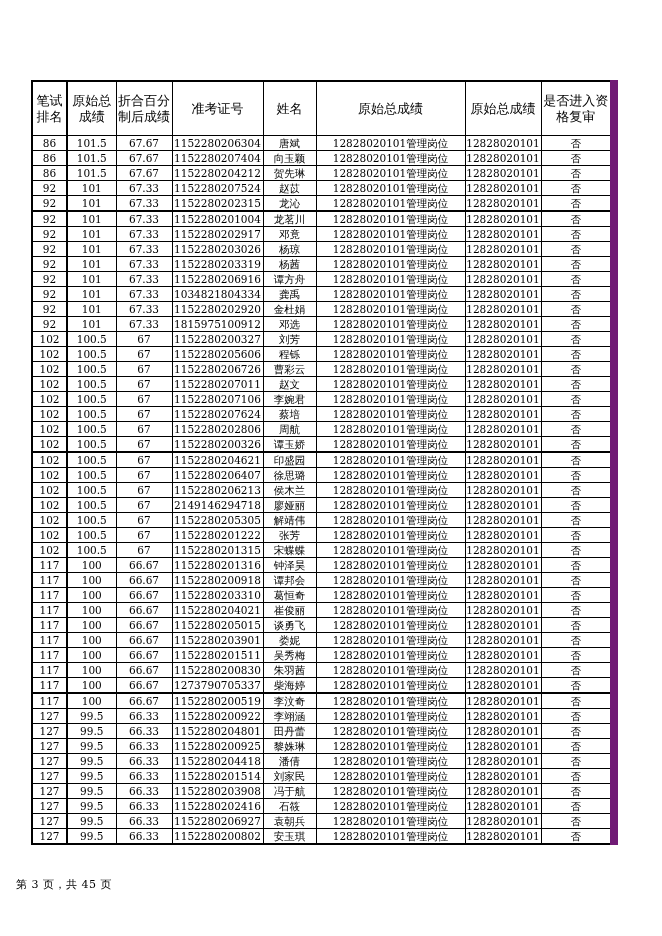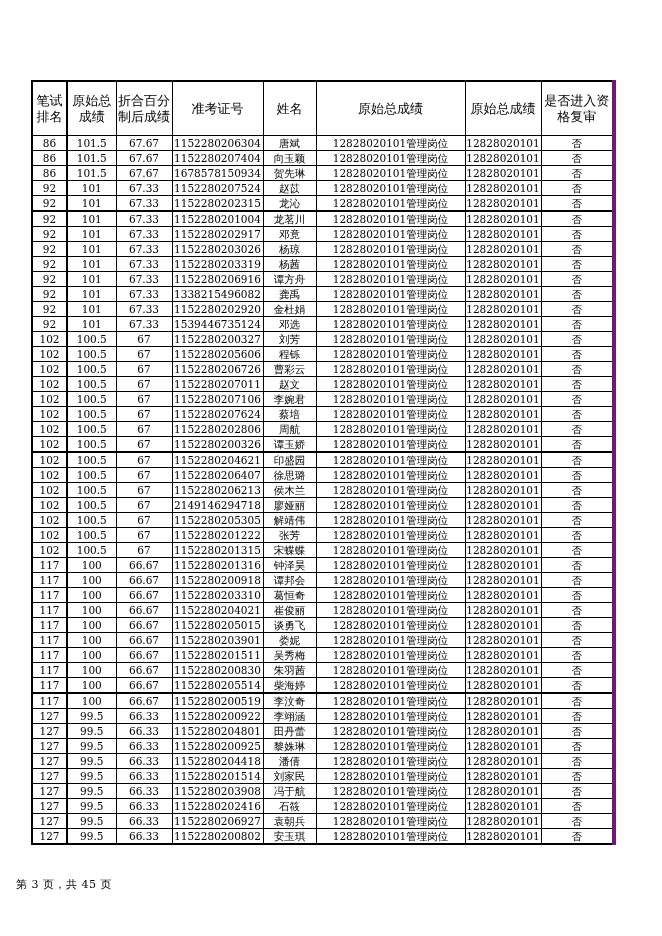--- a/index.html
+++ b/index.html
@@ -9,21 +9,21 @@
     table.roster { position: absolute; left: 31px; top: 80px; border-collapse: collapse;
                    table-layout: fixed; width: 582px; }
     table.roster th, table.roster td { border: 1px solid #000; padding: 0; text-align: center;
                    white-space: nowrap; overflow: hidden; }
     table.roster th { font-family: "DejaVu Sans", "Liberation Sans", sans-serif; font-weight: normal;
                       font-size: 13px; line-height: 16px; height: 53px; vertical-align: middle;
                       white-space: normal; }
     table.roster td { font-size: 10.5px; height: 14px; line-height: 14px; }
     table.roster thead th { border-top: 2px solid #000; }
     table.roster th:first-child, table.roster td:first-child { border-left: 2px solid #000; }
-    table.roster th:last-child, table.roster td:last-child { border-right: 4px solid #701a75; }
+    table.roster th:last-child, table.roster td:last-child { border-right: 8px solid #701a75; }
     table.roster th:nth-child(1), table.roster td:nth-child(1) { border-right: 2px solid #000; }
     tr.thick-top td { border-top: 2px solid #000; }
     tr.last td { border-bottom: 2px solid #000; }
     .c1 { width: 35px; } .c2 { width: 49px; } .c3 { width: 56px; } .c4 { width: 91px; }
     .c5 { width: 53px; } .c6 { width: 149px; } .c7 { width: 76px; } .c8 { width: 73px; }
     td.cname { font-size: 11px; margin-left: 22px; }
     .footer { position: absolute; left: 0; width: 662px; top: 877px; 
               font-size: 11px; letter-spacing: 0.5px; margin-left: 16px; }
   </style>
 </head>
@@ -71,21 +71,21 @@
           <td>1152280207404</td>
           <td class="cname">向玉颖</td>
           <td>12828020101管理岗位</td>
           <td>12828020101</td>
           <td>否</td>
         </tr>
         <tr>
           <td>86</td>
           <td>101.5</td>
           <td>67.67</td>
-          <td>1678578150934</td>
+          <td>1152280204212</td>
           <td class="cname">贺先琳</td>
           <td>12828020101管理岗位</td>
           <td>12828020101</td>
           <td>否</td>
         </tr>
         <tr>
           <td>92</td>
           <td>101</td>
           <td>67.33</td>
           <td>1152280207524</td>
@@ -151,41 +151,41 @@
           <td>1152280206916</td>
           <td class="cname">谭方舟</td>
           <td>12828020101管理岗位</td>
           <td>12828020101</td>
           <td>否</td>
         </tr>
         <tr>
           <td>92</td>
           <td>101</td>
           <td>67.33</td>
-          <td>1338215496082</td>
+          <td>1034821804334</td>
           <td class="cname">龚禹</td>
           <td>12828020101管理岗位</td>
           <td>12828020101</td>
           <td>否</td>
         </tr>
         <tr>
           <td>92</td>
           <td>101</td>
           <td>67.33</td>
           <td>1152280202920</td>
           <td class="cname">金杜娟</td>
           <td>12828020101管理岗位</td>
           <td>12828020101</td>
           <td>否</td>
         </tr>
         <tr>
           <td>92</td>
           <td>101</td>
           <td>67.33</td>
-          <td>1539446735124</td>
+          <td>1815975100912</td>
           <td class="cname">邓选</td>
           <td>12828020101管理岗位</td>
           <td>12828020101</td>
           <td>否</td>
         </tr>
         <tr>
           <td>102</td>
           <td>100.5</td>
           <td>67</td>
           <td>1152280200327</td>
@@ -411,21 +411,21 @@
           <td>1152280200830</td>
           <td class="cname">朱羽茜</td>
           <td>12828020101管理岗位</td>
           <td>12828020101</td>
           <td>否</td>
         </tr>
         <tr>
           <td>117</td>
           <td>100</td>
           <td>66.67</td>
-          <td>1152280205514</td>
+          <td>1273790705337</td>
           <td class="cname">柴海婷</td>
           <td>12828020101管理岗位</td>
           <td>12828020101</td>
           <td>否</td>
         </tr>
         <tr class="thick-top">
           <td>117</td>
           <td>100</td>
           <td>66.67</td>
           <td>1152280200519</td>

